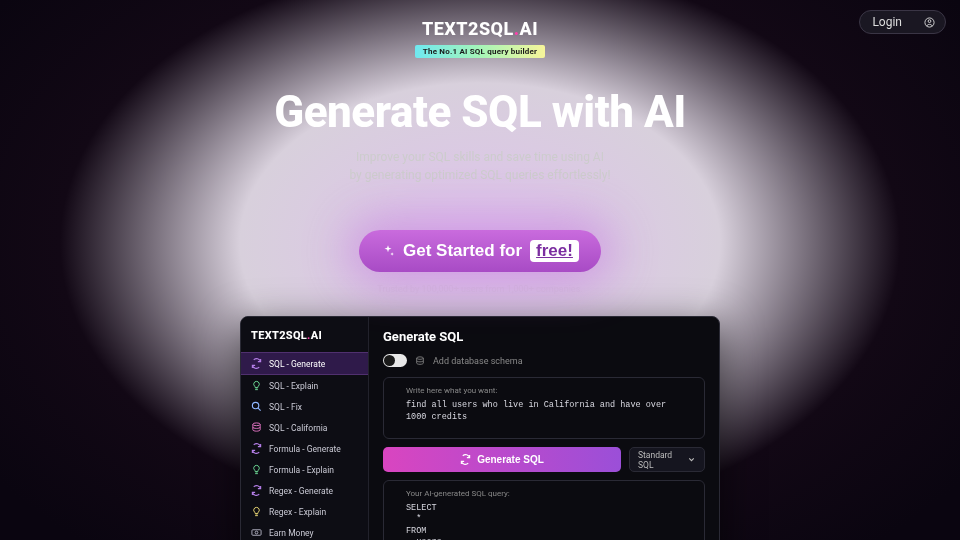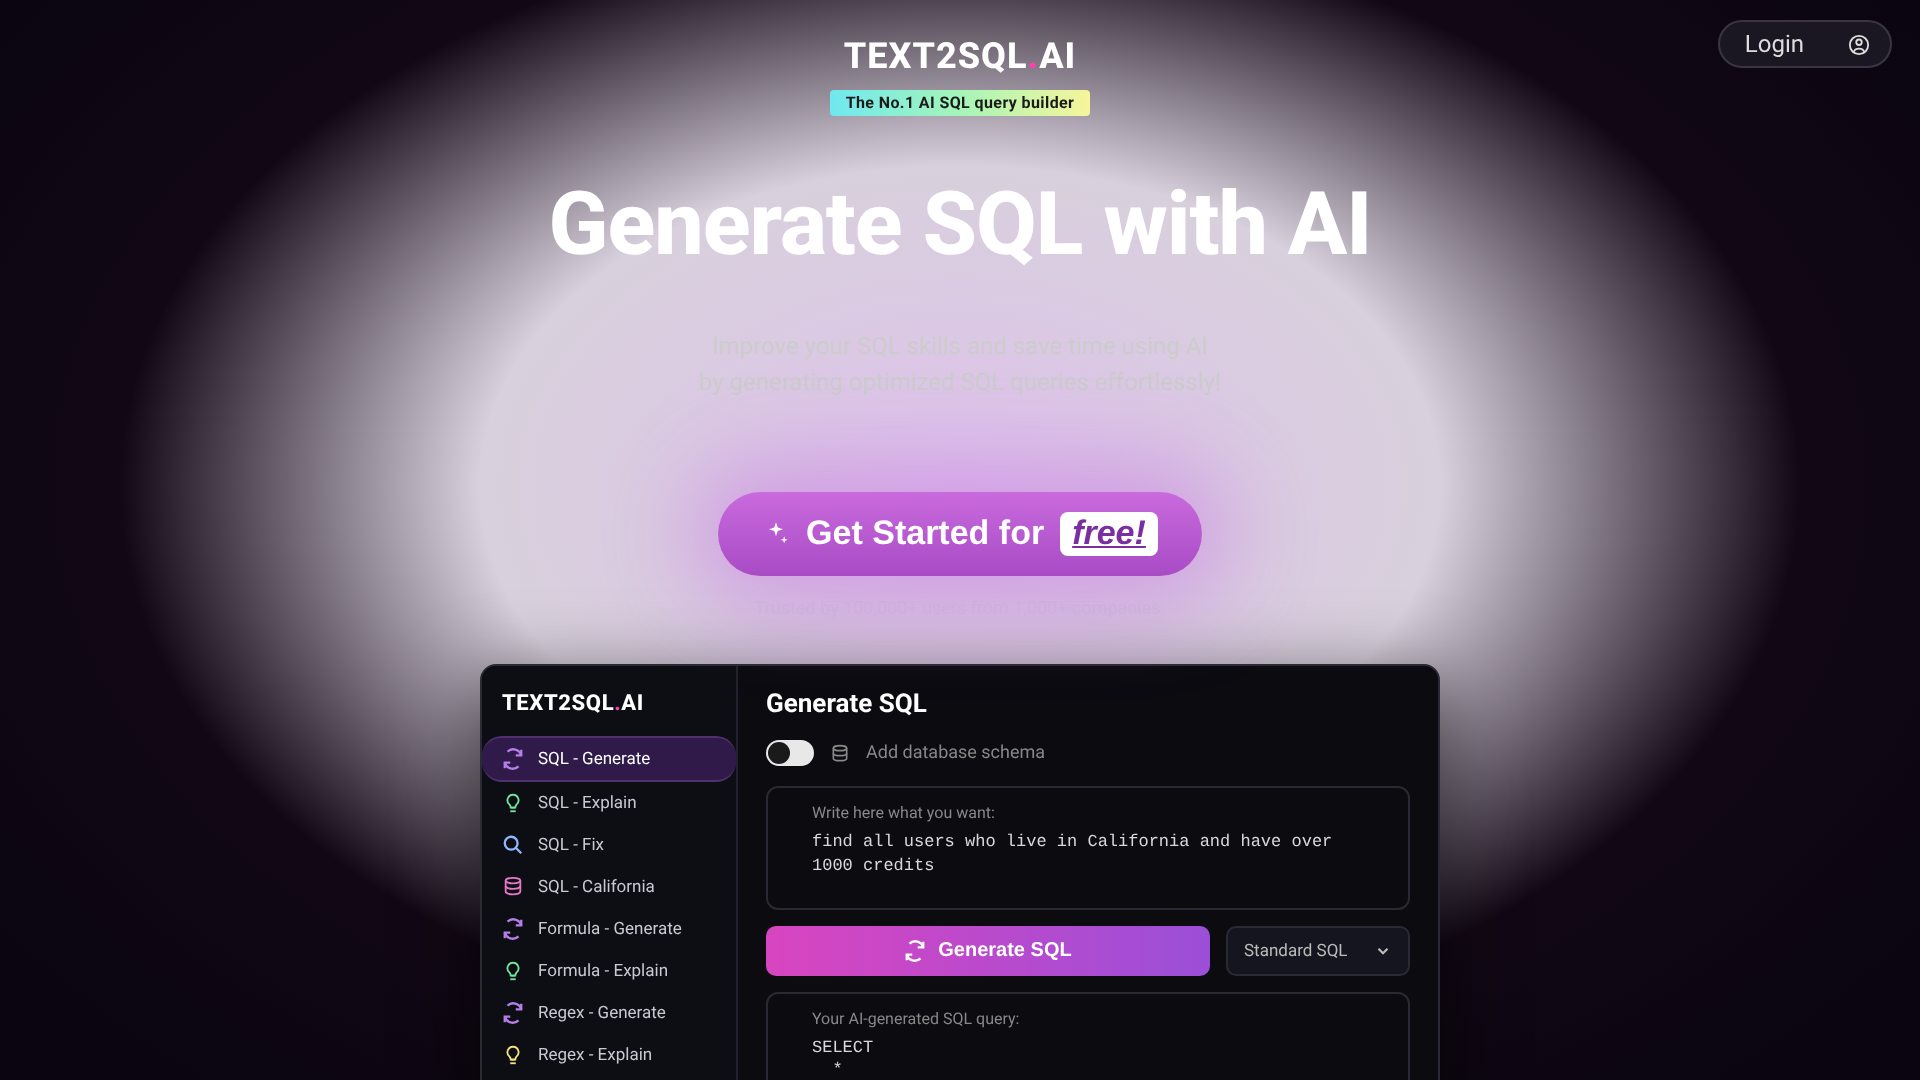--- a/index.html
+++ b/index.html
@@ -24,33 +24,33 @@
 .brand .t4 { color: #ff3fae; }
 .brand .t5 { color: #fff; }
 .tagline {
   display: inline-block; margin-top: 4px;
   background: linear-gradient(90deg, #6fe8f0 0%, #a5f5b8 50%, #f7f59a 100%);
   color: #1a1a1a; font-weight: 700; font-size: 8px;
   padding: 2px 8px; border-radius: 2px; letter-spacing: 0.2px;
 }
 .hero { text-align: center; margin-top: 28px; }
 .hero h1 { font-size: 44px; font-weight: 800; letter-spacing: -0.5px; }
-.hero .sub { margin-top: 26px; font-size: 12px; color: #ccc; line-height: 1.5; }
+.hero .sub { margin-top: 10px; font-size: 12px; color: #ccc; line-height: 1.5; }
 .cta-wrap { text-align: center; margin-top: 30px; }
 .cta {
   display: inline-flex; align-items: center; gap: 8px;
   background: linear-gradient(180deg, #c96bdd 0%, #a84bc5 100%);
   border-radius: 24px; padding: 10px 22px;
   font-weight: 800; font-size: 17px; color: #fff;
   box-shadow: 0 0 45px 12px rgba(190,100,220,0.45);
   cursor: pointer; border: none; margin-top: 16px;
 }
 .cta .free {
   background: #fff; color: #7b2ea0; border-radius: 4px;
-  padding: 1px 6px; font-style: italic; text-decoration: underline;
+  padding: 1px 6px; text-decoration: underline;
 }
 .trust { text-align: center; margin-top: 12px; font-size: 9px; color: rgba(200,170,210,0.35); }
 
 .app {
   width: 480px; margin: 22px auto 0;
   background: #0b0b10; border: 1px solid #2a2a35;
   border-radius: 8px; display: flex; overflow: hidden;
   box-shadow: 0 10px 40px rgba(0,0,0,0.6);
 }
 .sidebar {
@@ -61,21 +61,20 @@
 .sidebar .sbrand .p { color: #ff3fae; }
 .menu-item {
   display: flex; align-items: center; gap: 7px;
   padding: 5px 10px; font-size: 8.5px; color: #c9c9d4;
   cursor: pointer;
 }
 .menu-item.active {
   background: #2f1a4a; color: #fff;
   border-top: 1px solid rgba(160,100,200,0.3);
   border-bottom: 1px solid rgba(160,100,200,0.3);
-  border-radius: 10px;
 }
 .mi-icon { width: 11px; height: 11px; display: inline-flex; align-items: center; justify-content: center; font-size: 10px; }
 .ic-refresh { color: #b57fe8; }
 .ic-bulb-g { color: #72e59c; }
 .ic-search { color: #8fb6ff; }
 .ic-db { color: #e877c8; }
 .ic-bulb-y { color: #f5e37a; }
 .ic-money { color: #b5b5c5; }
 
 .main { flex: 1; padding: 12px 14px; }
@@ -100,21 +99,21 @@
 }
 .action-row { display: flex; gap: 8px; margin: 8px 0; }
 .gen-btn {
   flex: 1; background: linear-gradient(90deg, #d945c0 0%, #9b4fd8 100%);
   border: none; border-radius: 5px; color: #fff;
   font-size: 10px; font-weight: 600; padding: 7px;
   display: flex; align-items: center; justify-content: center; gap: 6px;
   cursor: pointer;
 }
 .dialect {
-  width: 92px; background: #15151f; border: 1px solid #2a2a35;
+  width: 76px; background: #15151f; border: 1px solid #2a2a35;
   border-radius: 5px; color: #bbb; font-size: 8.5px;
   display: flex; align-items: center; justify-content: space-between;
   padding: 0 8px; cursor: pointer;
 }
 .sql {
   font-family: "Courier New", monospace; font-size: 8.5px;
   color: #d8d8e0; line-height: 1.35; white-space: pre;
 }
 svg { display: block; }
 </style>

